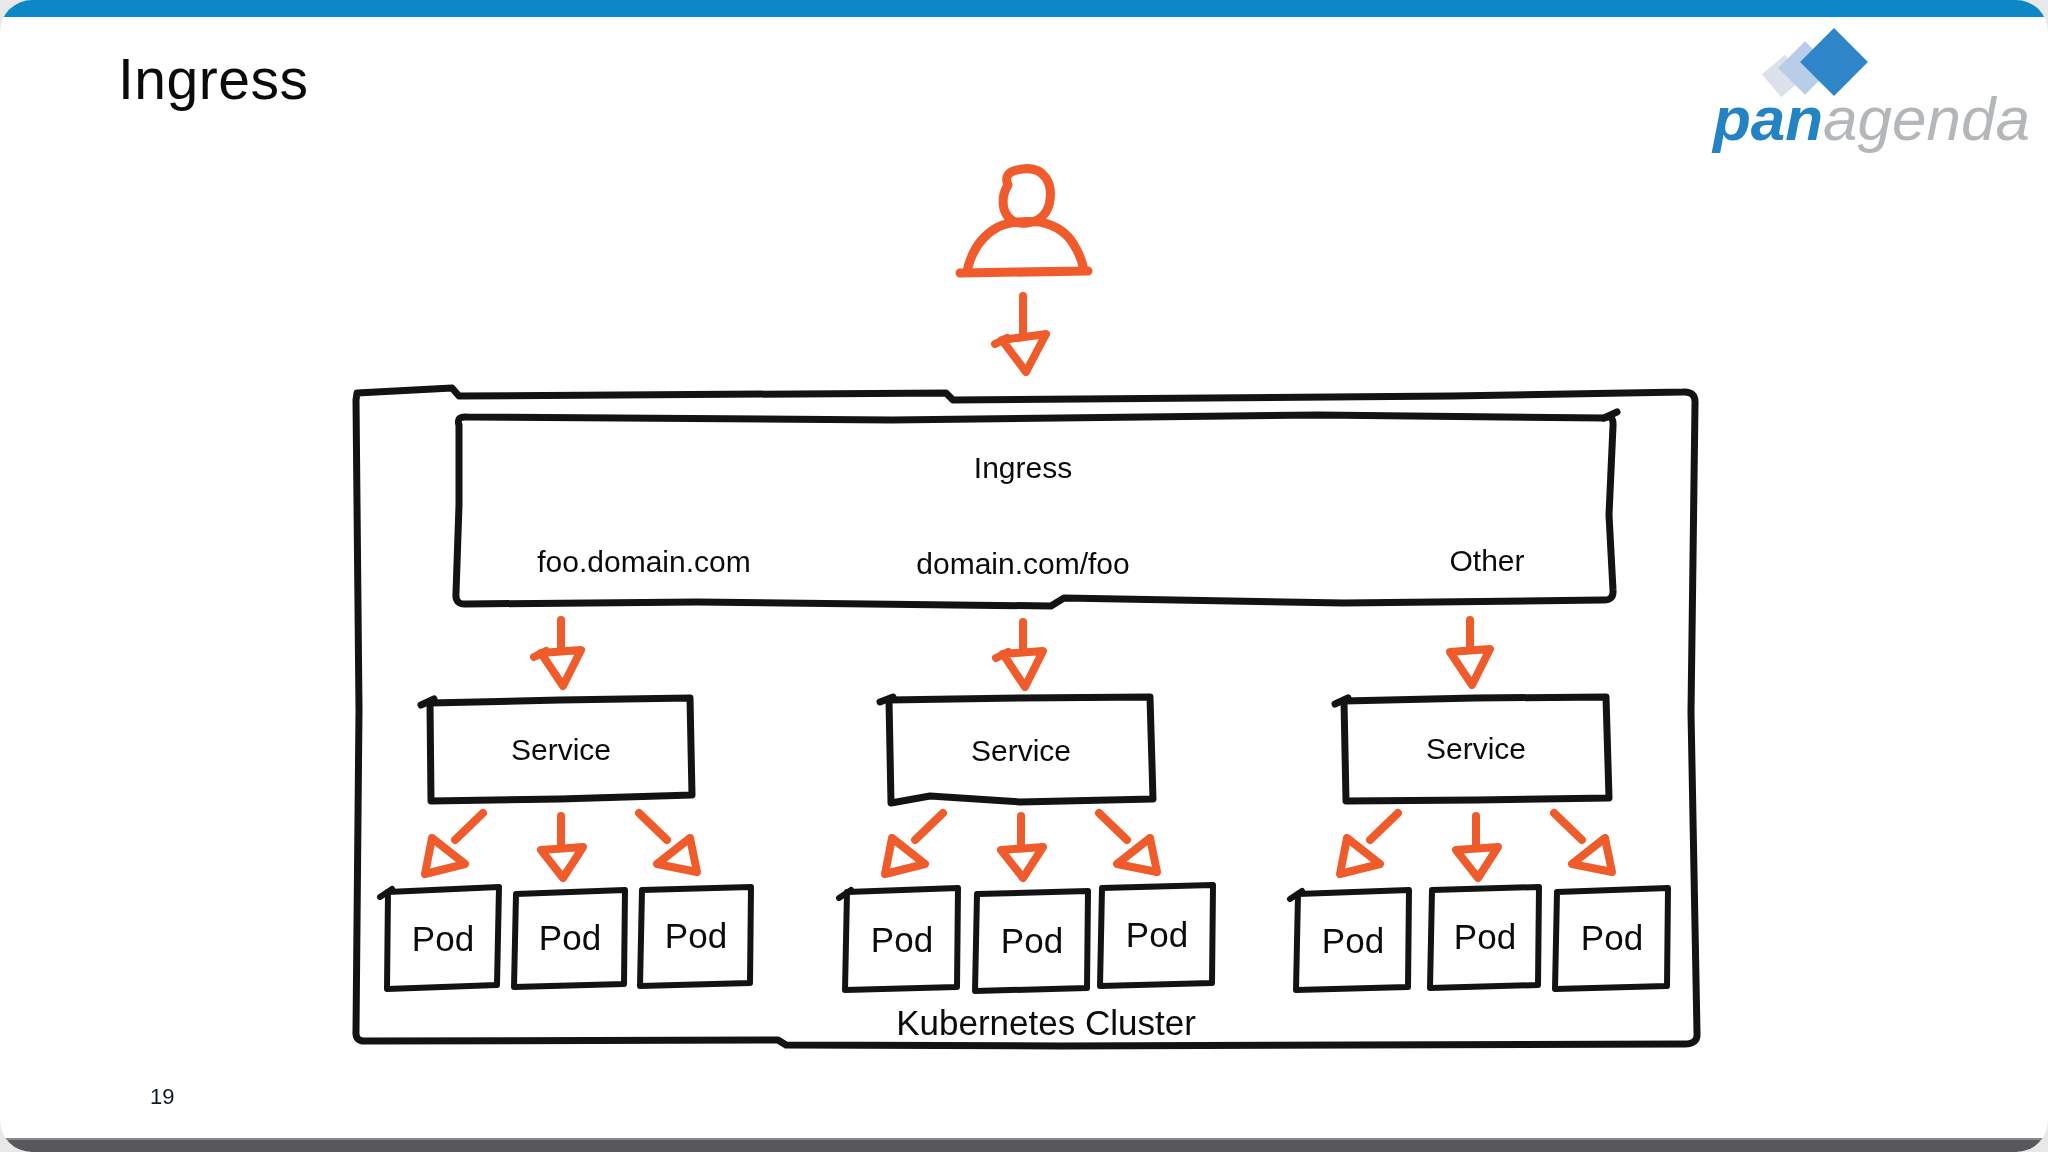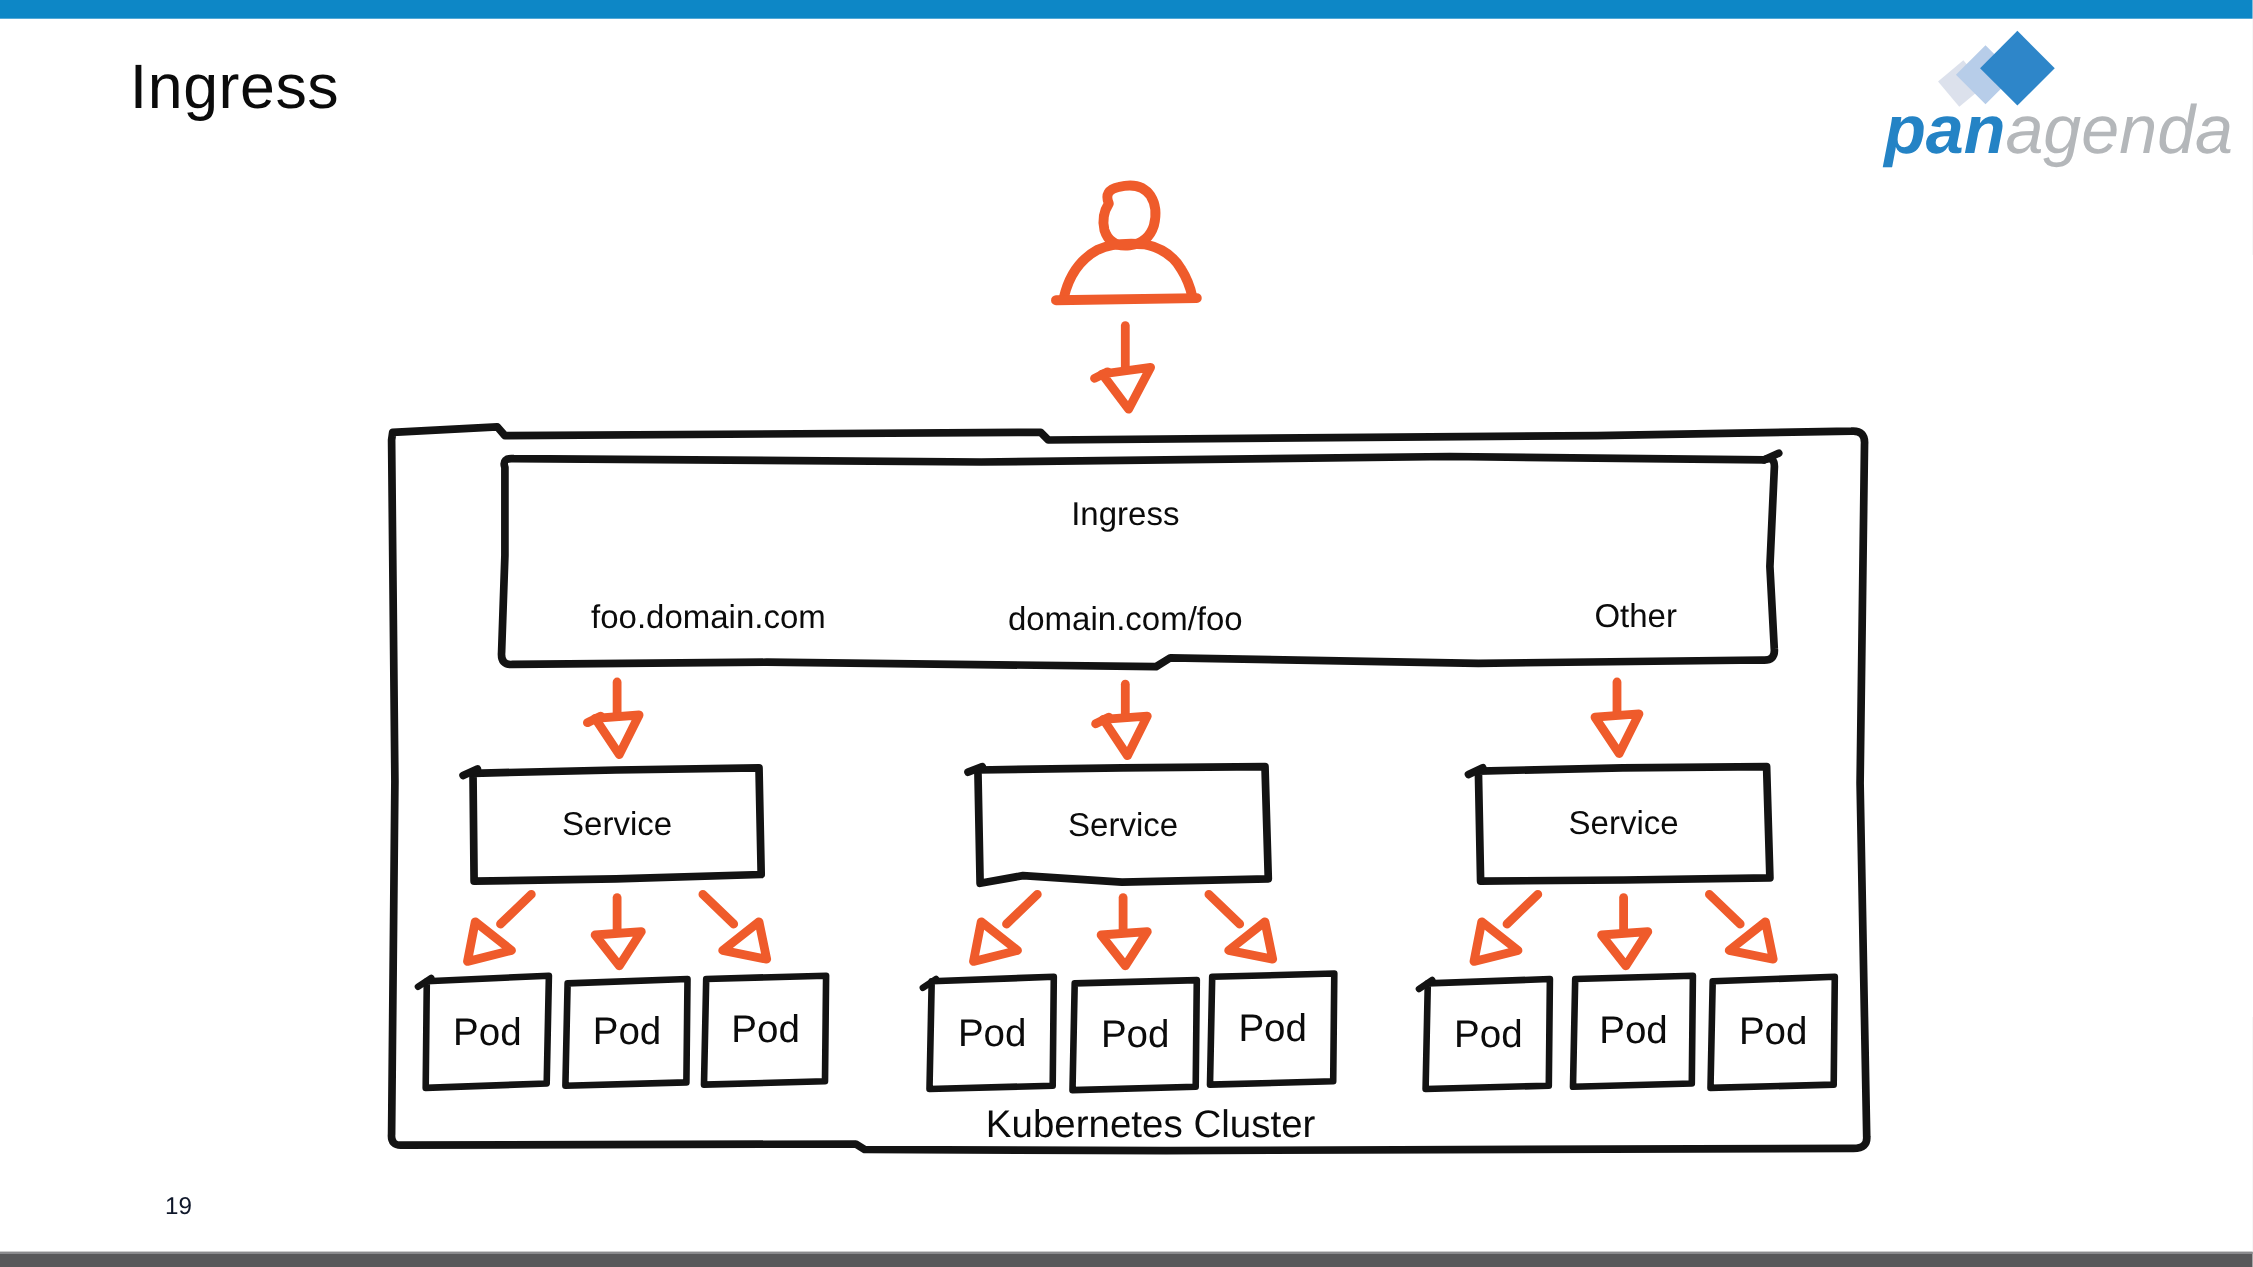--- a/index.html
+++ b/index.html
@@ -1,18 +1,18 @@
 <!DOCTYPE html>
 <html><head>
 <meta charset="utf-8">
 <style>
   html,body{margin:0;padding:0;background:#e8e8e8;}
   .slide{
     position:relative;width:2048px;height:1152px;background:#ffffff;
-    font-family:"Liberation Sans", sans-serif;overflow:hidden;
+    font-family:"Liberation Sans", sans-serif;overflow:hidden;border-radius:32px;
   }
   .top-bar{position:absolute;left:0;top:0;width:2048px;height:17px;background:#0D87C6;}
   .footer-bar{position:absolute;left:0;bottom:0;width:2048px;height:12px;background:#58585A;border-top:2px solid #8a8a8d;}
   .page-title{position:absolute;left:118px;top:46px;font-size:57px;color:#0b0b0b;letter-spacing:0.5px;}
   .page-number{position:absolute;left:150px;top:1084px;font-size:22px;color:#0f172a;}
   .diagram-svg{position:absolute;left:0;top:0;}
   .lbl{position:absolute;transform:translate(-50%,-50%);white-space:nowrap;color:#0b0b0b;font-size:30px;}
   .lbl.small{font-size:35px;}
   .logo-text{
     position:absolute;top:88px;right:18px;font-size:62px;line-height:1;

